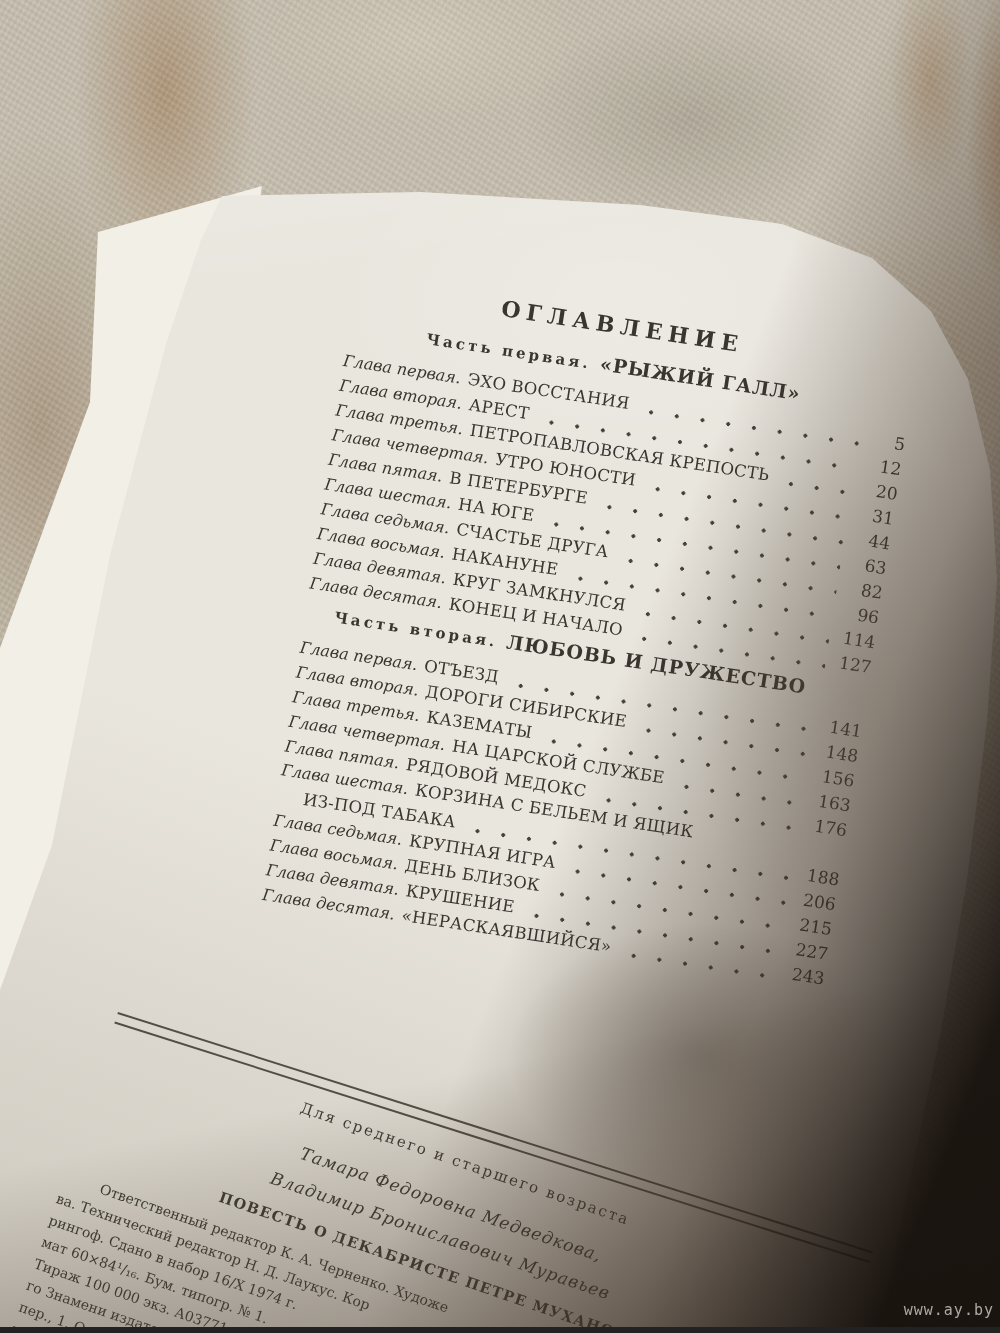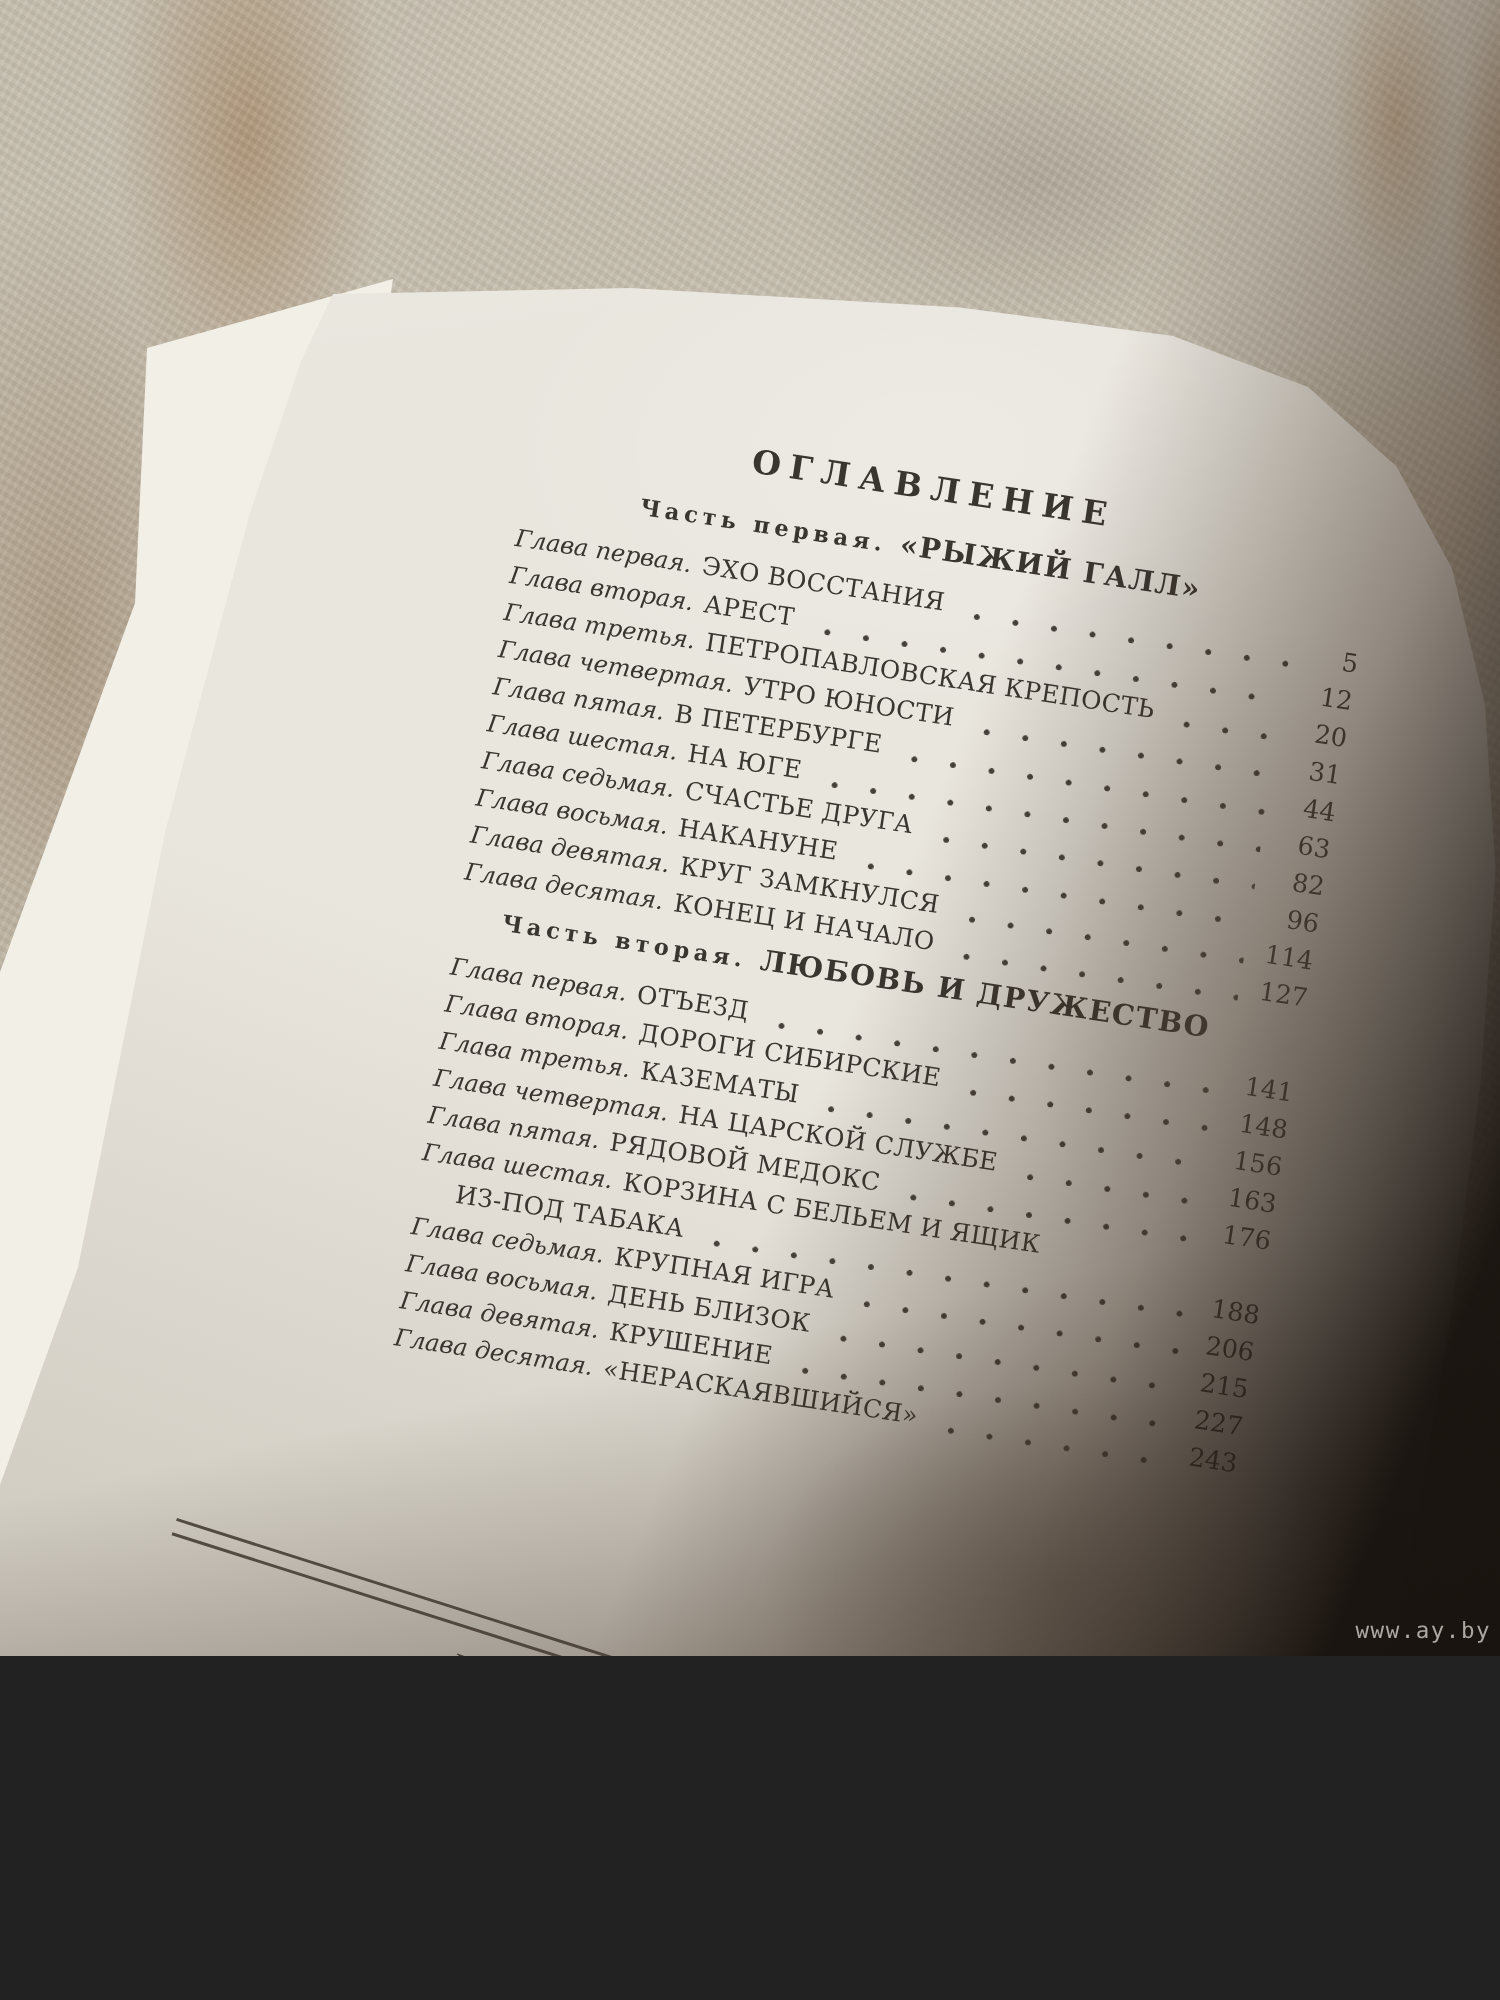--- a/index.html
+++ b/index.html
@@ -1,17 +1,17 @@
 <!DOCTYPE html>
 <html><head>
 <meta charset="utf-8">
 <style>
   html,body{margin:0;padding:0;background:#222;}
   .stage{
-    position:relative;width:1000px;height:1104px;overflow:hidden;
+    position:relative;width:1000px;height:1327px;overflow:hidden;
     font-family:"DejaVu Serif",serif;background:#c6bfb0;
   }
   
   .blanket{position:absolute;inset:0;background-color:#c6bfb0;
     background-image:
       radial-gradient(ellipse 130px 300px at 165px 90px, rgba(156,118,78,.55), transparent 70%),
       radial-gradient(ellipse 70px 230px at 1015px 140px, rgba(152,104,62,.6), transparent 70%),
       radial-gradient(ellipse 60px 160px at 930px 80px, rgba(166,128,88,.45), transparent 70%),
       radial-gradient(ellipse 230px 120px at 420px 40px, rgba(210,202,184,.8), transparent 70%),
       radial-gradient(ellipse 240px 150px at 690px 120px, rgba(120,112,98,.28), transparent 70%),

